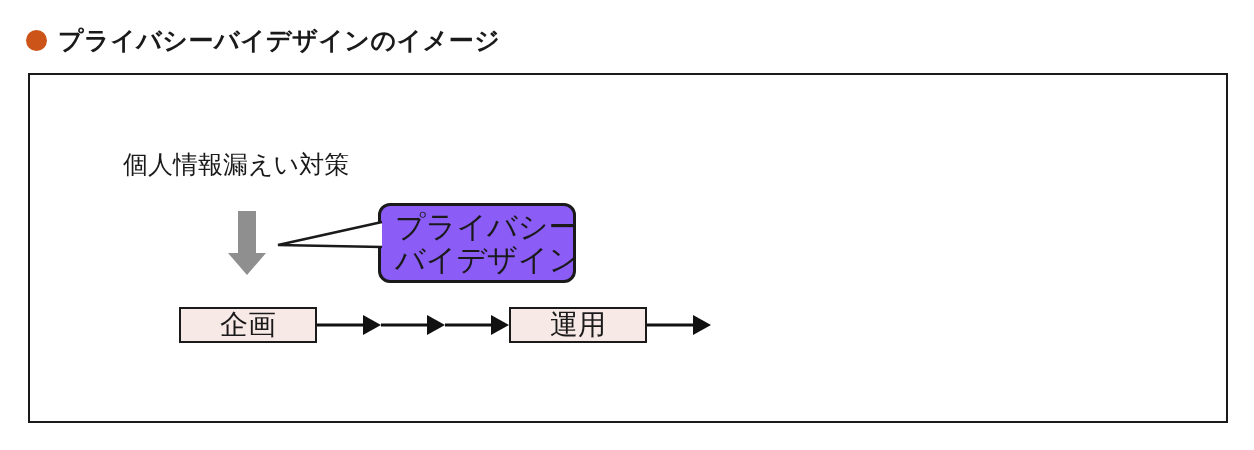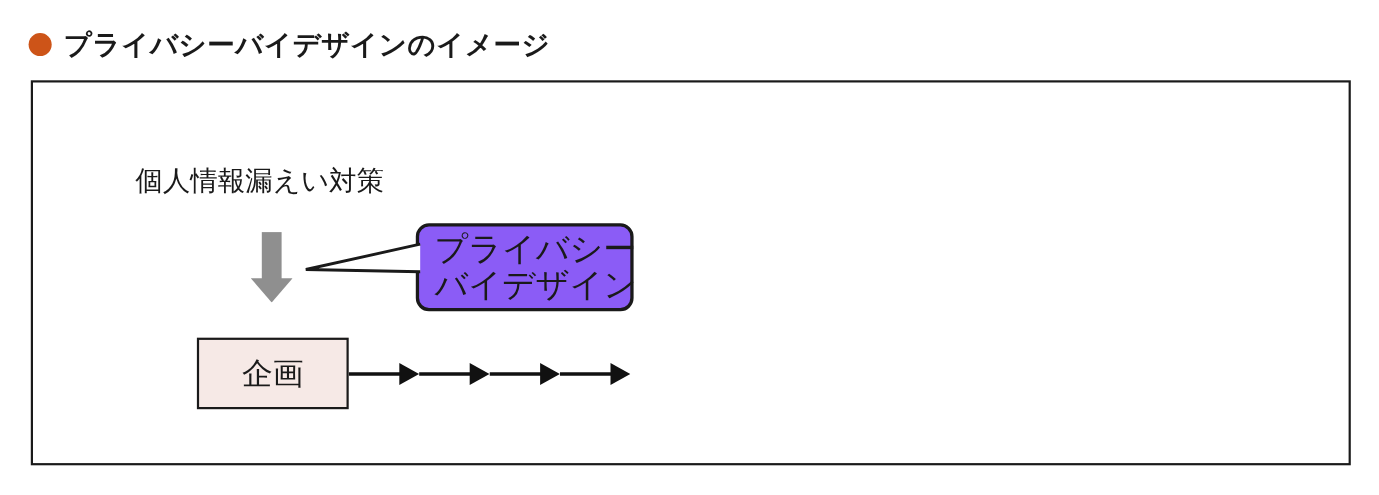--- a/index.html
+++ b/index.html
@@ -104,21 +104,21 @@
   
   .flow {
     position: absolute;
     left: 149px;
     top: 232px;
     display: flex;
     align-items: center;
   }
   .stage {
     width: 138px;
-    height: 65px;
+    height: 36px;
     background: var(--stage-fill);
     border: 2px solid var(--line);
     display: flex;
     align-items: center;
     justify-content: center;
     font-size: 28px;
     white-space: nowrap;
     flex: 0 0 auto;
   }
   .conn { flex: 0 0 auto; display: block; }
@@ -159,20 +159,21 @@
         <polygon points="46,2 64,12 46,22"></polygon>
       </svg>
       <svg class="conn" width="64" height="24" viewBox="0 0 64 24">
         <line x1="0" y1="12" x2="48" y2="12"></line>
         <polygon points="46,2 64,12 46,22"></polygon>
       </svg>
       <svg class="conn" width="64" height="24" viewBox="0 0 64 24">
         <line x1="0" y1="12" x2="48" y2="12"></line>
         <polygon points="46,2 64,12 46,22"></polygon>
       </svg>
+      <div class="stage">運用</div>
       <svg class="conn" width="64" height="24" viewBox="0 0 64 24">
         <line x1="0" y1="12" x2="48" y2="12"></line>
         <polygon points="46,2 64,12 46,22"></polygon>
       </svg>
     </div>
 
   </div>
 </div>
 
 </body></html>

